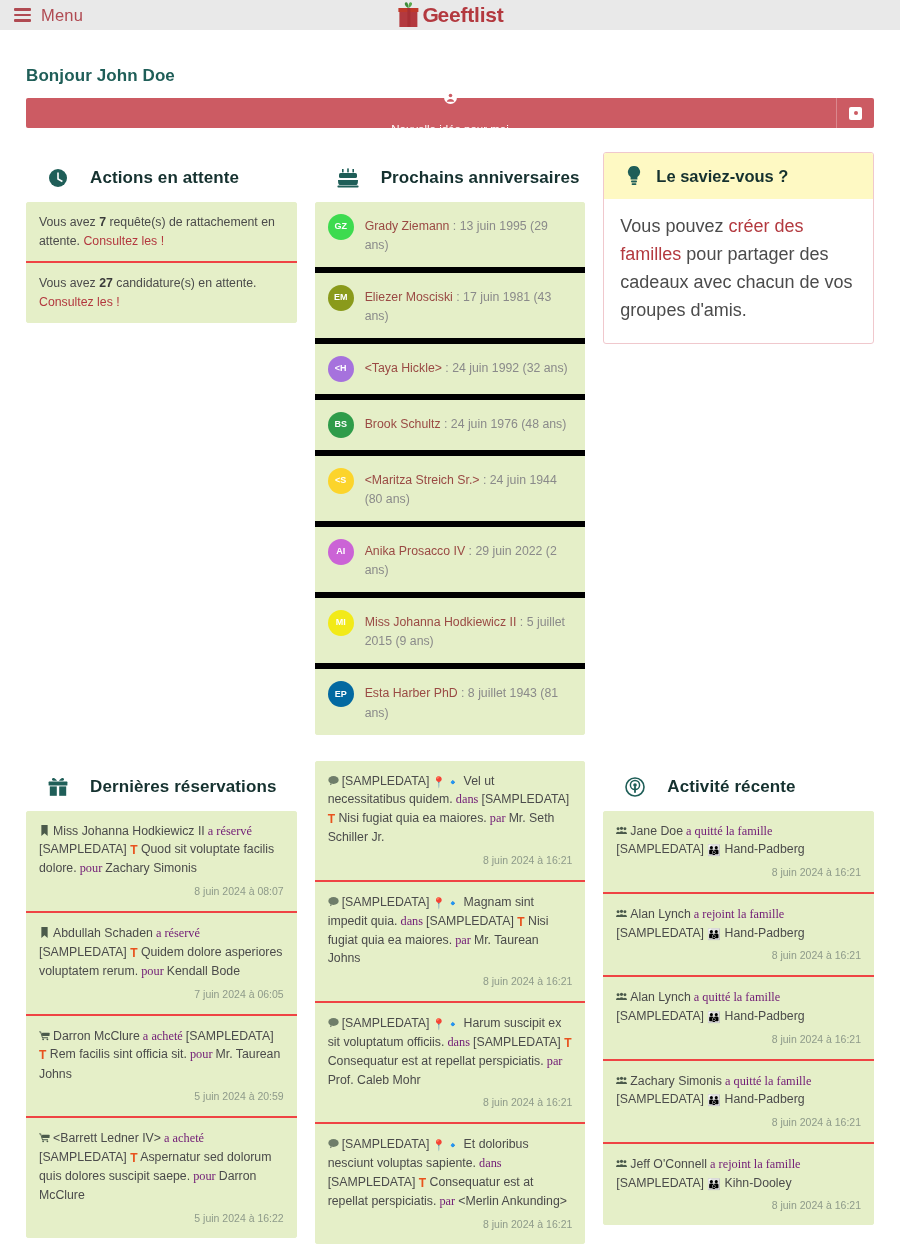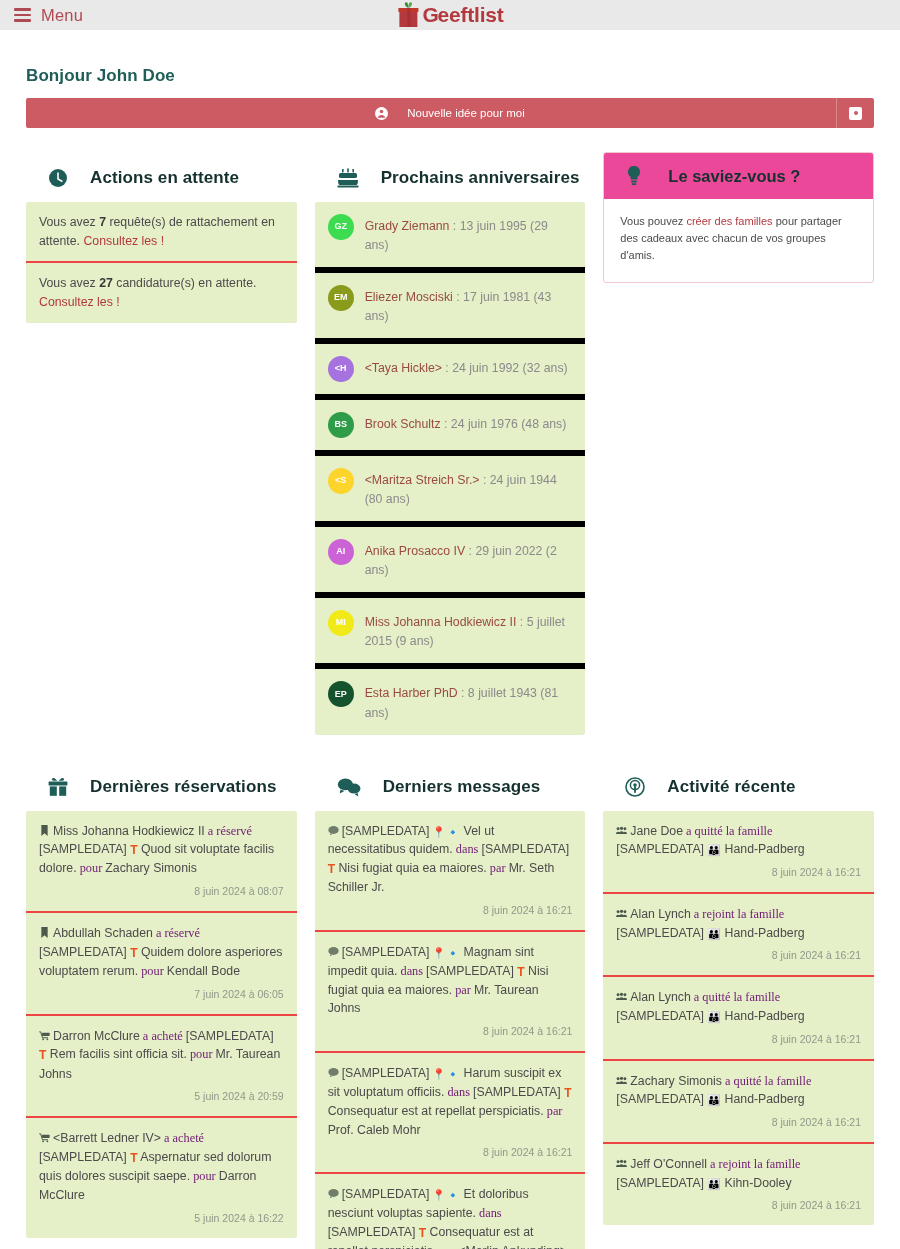--- a/index.html
+++ b/index.html
@@ -61,21 +61,21 @@
     height: 30px;
     background: #cc5b63;
     display: flex;
     align-items: center;
     justify-content: center;
     position: relative;
     cursor: pointer;
     border: none;
     border-radius: 2px;
   }
-  .big-btn-inner { display: flex; align-items: center; gap: 19px; }
+  .big-btn-inner { display: flex; align-items: center; gap: 19px; flex-direction: column; }
   .big-btn-label { color: #fff; font-size: 11.5px; }
   .big-btn .split {
     position: absolute;
     right: 0; top: 0; bottom: 0;
     width: 38px;
     border-left: 1px solid rgba(255,255,255,.28);
     display: flex; align-items: center; justify-content: center;
   }
   .mini-sq {
     width: 13px; height: 13px;
@@ -118,23 +118,23 @@
     flex: 0 0 26px;
     display: flex; align-items: center; justify-content: center;
     font-size: 9px; font-weight: 700; color: #fff;
   }
   .bd-txt { padding-top: 3px; }
   .bd-name { color: #9a4a44; }
   .bd-date { color: #8a8a8a; }
 
   
   .tip-card { border: 1px solid #f0c8cd; border-radius: 3px; overflow: hidden; background: #fff; }
-  .tip-head { background: #ec4899; display: flex; align-items: center; gap: 26px; padding: 13px 0 13px 22px; text-align: center; }
+  .tip-head { background: #fef9c3; display: flex; align-items: center; gap: 14px; padding: 13px 0 13px 22px; text-align: center; }
   .tip-title { font-size: 16.5px; color: #15312f; font-weight: 600; }
-  .tip-body { padding: 14px 16px 18px 16px; font-size: 11px; line-height: 1.55; color: #4b4b4b; }
+  .tip-body { padding: 14px 16px 18px 16px; font-size: 18px; line-height: 1.55; color: #4b4b4b; }
 
   
   .em { display: inline-block; vertical-align: -1px; }
   .em-t { color: #e8521d; font-weight: 700; font-size: 12px; }
   .em-pin { font-size: 11px; }
   .ico-inline { width: 11px; height: 11px; fill: #6f7d6a; display: inline-block; vertical-align: -1px; margin-right: 3px; }
   .ico-inline.dark { fill: #4b5a4b; }
 </style>
 </head>
 <body>
@@ -245,21 +245,21 @@
           </div>
           <div class="bd-row">
             <span class="avatar" style="background:#cb63d6">AI</span>
             <span class="bd-txt"><span class="bd-name">Anika Prosacco IV</span><span class="bd-date"> : 29 juin 2022 (2 ans)</span></span>
           </div>
           <div class="bd-row">
             <span class="avatar" style="background:#f2ea18">MI</span>
             <span class="bd-txt"><span class="bd-name">Miss Johanna Hodkiewicz II</span><span class="bd-date"> : 5 juillet 2015 (9 ans)</span></span>
           </div>
           <div class="bd-row">
-            <span class="avatar" style="background:#14532d">EP</span>
+            <span class="avatar" style="background:#0369a1">EP</span>
             <span class="bd-txt"><span class="bd-name">Esta Harber PhD</span><span class="bd-date"> : 8 juillet 1943 (81 ans)</span></span>
           </div>
         </div>
     </div>
 
     <div class="col">
       <div class="tip-card">
         <div class="tip-head">
           <span class="sec-icon">
             <svg width="16" height="20" viewBox="0 0 16 20">
@@ -308,31 +308,20 @@
           <div class="card-item"><svg class="ico-inline dark" viewBox="0 0 16 14">
               <path d="M0 1h3l2.4 8.4H13V11H4.6L1.8 2.4H0z"></path>
               <rect x="4.4" y="3" width="11" height="4.6" rx=".6"></rect>
               <circle cx="6" cy="12.6" r="1.3"></circle>
               <circle cx="12.2" cy="12.6" r="1.3"></circle>
             </svg><span class="name">&lt;Barrett Ledner IV&gt;</span><span class="muted"> a acheté </span><span>[SAMPLEDATA]</span> <span class="em em-t">T</span><span> Aspernatur sed dolorum quis dolores suscipit saepe.</span><span class="muted"> pour </span><span class="name">Darron McClure</span><span class="ts">5 juin 2024 à 16:22</span></div>
         </div>
     </div>
 
     <div class="col">
-      <div class="sec-head">
-        <span class="sec-icon">
-          <svg width="24" height="20" viewBox="0 0 24 20">
-            <ellipse cx="8.4" cy="7.4" rx="7.6" ry="5.8"></ellipse>
-            <path d="M3.4 12.6l-.6 4 4.6-2.6z"></path>
-            <ellipse cx="17" cy="11.6" rx="6.4" ry="5"></ellipse>
-            <path d="M20.6 16l.8 3.4-3.8-2.2z"></path>
-          </svg>
-        </span>
-        <span class="sec-title">Derniers messages</span>
-      </div>
       <div class="card" id="messages-list">
           <div class="card-item"><svg class="ico-inline" viewBox="0 0 14 12">
               <ellipse cx="7" cy="5.4" rx="6.6" ry="5"></ellipse>
               <path d="M3 9.6L2.4 12 6 10.2z"></path>
             </svg><span>[SAMPLEDATA]</span> <span class="em em-pin">📍</span><span class="em em-pin">🔹</span><span> Vel ut necessitatibus quidem.</span><span class="muted"> dans </span><span>[SAMPLEDATA]</span> <span class="em em-t">T</span><span> Nisi fugiat quia ea maiores.</span><span class="muted"> par </span><span class="name">Mr. Seth Schiller Jr.</span><span class="ts">8 juin 2024 à 16:21</span></div>
           <div class="card-item"><svg class="ico-inline" viewBox="0 0 14 12">
               <ellipse cx="7" cy="5.4" rx="6.6" ry="5"></ellipse>
               <path d="M3 9.6L2.4 12 6 10.2z"></path>
             </svg><span>[SAMPLEDATA]</span> <span class="em em-pin">📍</span><span class="em em-pin">🔹</span><span> Magnam sint impedit quia.</span><span class="muted"> dans </span><span>[SAMPLEDATA]</span> <span class="em em-t">T</span><span> Nisi fugiat quia ea maiores.</span><span class="muted"> par </span><span class="name">Mr. Taurean Johns</span><span class="ts">8 juin 2024 à 16:21</span></div>
           <div class="card-item"><svg class="ico-inline" viewBox="0 0 14 12">

